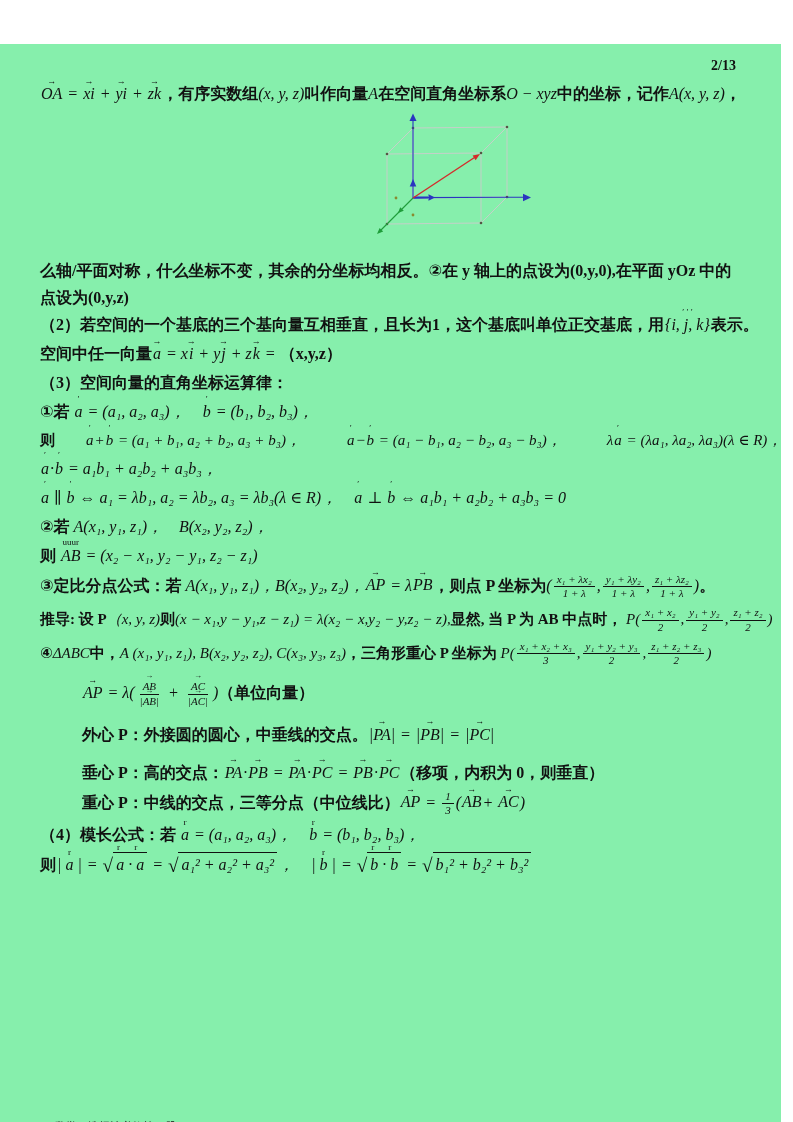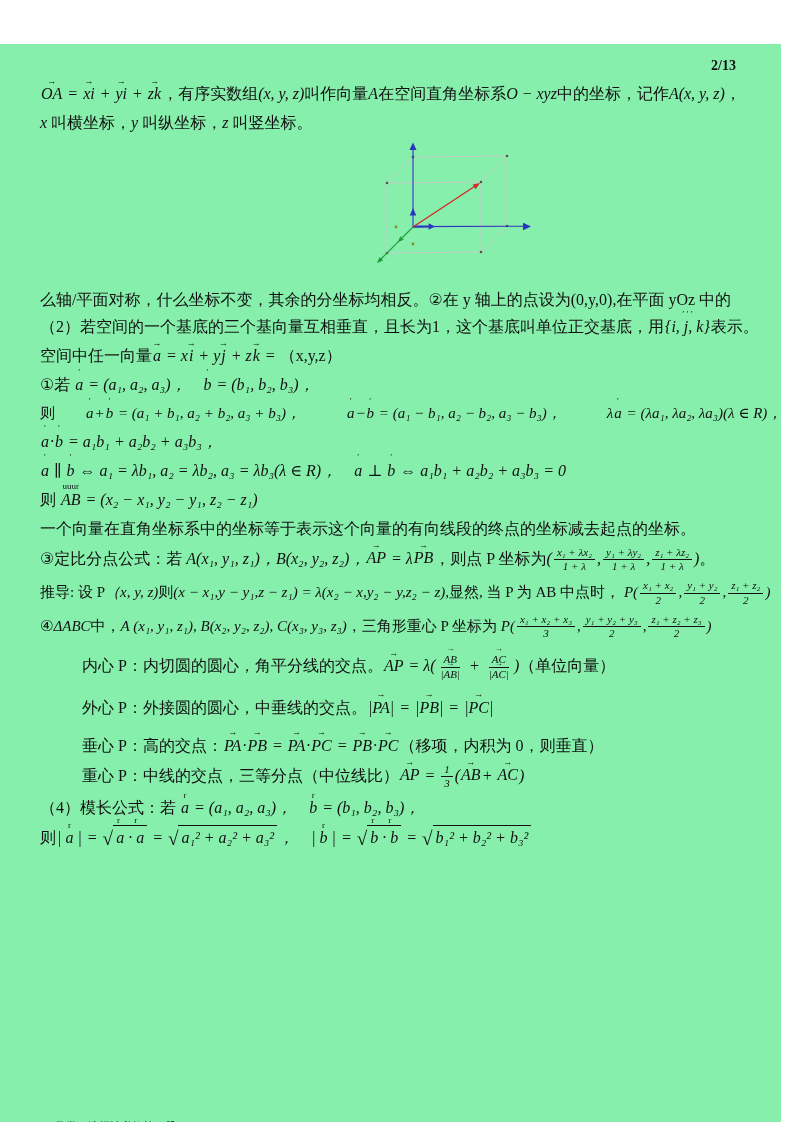--- a/index.html
+++ b/index.html
@@ -5,21 +5,21 @@
   :root{
     --axis:#2a35c0; --yaxis:#1f9d3a; --vec:#d42a2a; --cube:#cccccc; --dot:#555544; --odot:#8a8a30;
   }
   *{box-sizing:border-box;}
   html,body{margin:0;padding:0;background:#ffffff;}
   body{font-family:"Liberation Serif","DejaVu Serif","DejaVu Sans",serif;color:#111;}
   .page{position:relative;width:781px;height:1122px;background:#86efac;overflow:hidden;margin-top:44px;}
   .pageno{position:absolute;top:14px;right:45px;font-size:14px;font-weight:bold;}
   .doc{position:absolute;left:40px;right:30px;top:38px;}
   .line{white-space:nowrap;font-size:16px;line-height:1.5;margin-bottom:5px;}
-  .line .t{font-style:normal;}
+  .line .t{font-style:normal;font-weight:bold;}
   .line .m{font-style:italic;font-family:"Liberation Serif","DejaVu Serif",serif;}
   .small{font-size:15px;}
   .note{margin-bottom:3px;}
   .ind{margin-left:42px;}
   .gapT{margin-top:12px;}
   .gapB{margin-bottom:14px;}
   
   .ovr{position:relative;display:inline-block;font-style:italic;margin:0 1px;}
   .ovr .o{position:absolute;top:-0.58em;left:50%;transform:translateX(-50%);
           font-size:9px;font-style:normal;line-height:1;white-space:nowrap;color:#111;}
@@ -43,21 +43,20 @@
 </style>
 </head>
 <body>
 
 <div class="page">
   <div class="pageno">2/13</div>
 
   <div class="doc">
     <div id="docTop">
         <div class="line"><span class="ovr"><span class="o">→</span><span class="b">OA</span></span><span class="m"> = </span><span class="ovr"><span class="o">→</span><span class="b">xi</span></span><span class="m"> + </span><span class="ovr"><span class="o">→</span><span class="b">yi</span></span><span class="m"> + </span><span class="ovr"><span class="o">→</span><span class="b">zk</span></span><span class="t">，有序实数组</span><span class="m">(x, y, z)</span><span class="t">叫作向量</span><span class="m">A</span><span class="t">在空间直角坐标系</span><span class="m">O − xyz</span><span class="t">中的坐标，记作</span><span class="m">A(x, y, z)</span><span class="t">，</span></div>
-        <div class="line"><span class="m">x</span><span class="t"> 叫横坐标，</span><span class="m">y</span><span class="t"> 叫纵坐标，</span><span class="m">z</span><span class="t"> 叫竖坐标。</span></div>
       </div>
 
     <div class="figwrap">
       <svg width="793" height="138" viewBox="0 108 793 138">
 
         <g stroke="var(--cube)" stroke-width="0.9" fill="none">
           <line x1="373" y1="195" x2="467" y2="194"></line>
           <line x1="373" y1="195" x2="347" y2="221"></line>
           <line x1="373" y1="195" x2="373" y2="125"></line>
           <line x1="467" y1="194" x2="441" y2="220"></line>
@@ -106,28 +105,30 @@
 
         <g>
           <line x1="373" y1="195" x2="436" y2="153.5" stroke="var(--vec)" stroke-width="1.4"></line>
           <polygon points="440,151 435.6,157.2 432.6,152.5" fill="var(--vec)"></polygon>
         </g>
       </svg>
     </div>
 
     <div id="docMain">
         <div class="line note"><span class="t">么轴/平面对称，什么坐标不变，其余的分坐标均相反。②在 y 轴上的点设为(0,y,0),在平面 yOz 中的</span></div>
+        <div class="line note"><span class="t">点设为(0,y,z)</span></div>
         <div class="line"><span class="t">（2）若空间的一个基底的三个基向量互相垂直，且长为1，这个基底叫单位正交基底，用</span><span class="ovr"><span class="o">′ ′ ′</span><span class="b">{i, j, k}</span></span><span class="t">表示。</span></div>
         <div class="line"><span class="t">空间中任一向量</span><span class="ovr"><span class="o">→</span><span class="b">a</span></span><span class="m"> = x</span><span class="ovr"><span class="o">→</span><span class="b">i</span></span><span class="m"> + y</span><span class="ovr"><span class="o">→</span><span class="b">j</span></span><span class="m"> + z</span><span class="ovr"><span class="o">→</span><span class="b">k</span></span><span class="m"> = </span><span class="t">（x,y,z）</span></div>
+        <div class="line"><span class="t">（3）空间向量的直角坐标运算律：</span></div>
         <div class="line"><span class="t">①若 </span><span class="ovr"><span class="o">′</span><span class="b">a</span></span><span class="m"> = (a₁, a₂, a₃)，　</span><span class="ovr"><span class="o">′</span><span class="b">b</span></span><span class="m"> = (b₁, b₂, b₃)，</span></div>
         <div class="line small"><span class="t">则　　</span><span class="ovr"><span class="o">′</span><span class="b">a</span></span><span class="m">+</span><span class="ovr"><span class="o">′</span><span class="b">b</span></span><span class="m"> = (a₁ + b₁, a₂ + b₂, a₃ + b₃)，　　　</span><span class="ovr"><span class="o">′</span><span class="b">a</span></span><span class="m">−</span><span class="ovr"><span class="o">′</span><span class="b">b</span></span><span class="m"> = (a₁ − b₁, a₂ − b₂, a₃ − b₃)，　　　</span><span class="m">λ</span><span class="ovr"><span class="o">′</span><span class="b">a</span></span><span class="m"> = (λa₁, λa₂, λa₃)(λ ∈ R)，</span></div>
         <div class="line"><span class="ovr"><span class="o">′</span><span class="b">a</span></span><span class="m">·</span><span class="ovr"><span class="o">′</span><span class="b">b</span></span><span class="m"> = a₁b₁ + a₂b₂ + a₃b₃，</span></div>
         <div class="line"><span class="ovr"><span class="o">′</span><span class="b">a</span></span><span class="m"> ∥ </span><span class="ovr"><span class="o">′</span><span class="b">b</span></span><span class="m"> ⇔ a₁ = λb₁, a₂ = λb₂, a₃ = λb₃(λ ∈ R)，　</span><span class="ovr"><span class="o">′</span><span class="b">a</span></span><span class="m"> ⊥ </span><span class="ovr"><span class="o">′</span><span class="b">b</span></span><span class="m"> ⇔ a₁b₁ + a₂b₂ + a₃b₃ = 0</span></div>
+        <div class="line"><span class="t">②若 </span><span class="m">A(x₁, y₁, z₁)，　B(x₂, y₂, z₂)，</span></div>
         <div class="line"><span class="t">则 </span><span class="ovr"><span class="o">uuur</span><span class="b">AB</span></span><span class="m"> = (x₂ − x₁, y₂ − y₁, z₂ − z₁)</span></div>
-        <div class="line"><span class="t">一个向量在直角坐标系中的坐标等于表示这个向量的有向线段的终点的坐标减去起点的坐标。</span></div>
         <div class="line"><span class="t">③定比分点公式：若 </span><span class="m">A(x₁, y₁, z₁)，B(x₂, y₂, z₂)，</span><span class="ovr"><span class="o">→</span><span class="b">AP</span></span><span class="m"> = λ</span><span class="ovr"><span class="o">→</span><span class="b">PB</span></span><span class="t">，则点 P 坐标为</span><span class="m">(</span><span class="fr">
             <span class="n">x₁ + λx₂</span>
             <span class="d">1 + λ</span>
           </span><span class="m">,</span><span class="fr">
             <span class="n">y₁ + λy₂</span>
             <span class="d">1 + λ</span>
           </span><span class="m">,</span><span class="fr">
             <span class="n">z₁ + λz₂</span>
             <span class="d">1 + λ</span>
           </span><span class="m">)</span><span class="t">。</span></div>
@@ -144,21 +145,21 @@
         <div class="line small"><span class="t">④</span><span class="m">ΔABC</span><span class="t">中，</span><span class="m">A (x₁, y₁, z₁), B(x₂, y₂, z₂), C(x₃, y₃, z₃)</span><span class="t">，三角形重心 P 坐标为 </span><span class="m">P(</span><span class="fr">
             <span class="n">x₁ + x₂ + x₃</span>
             <span class="d">3</span>
           </span><span class="m">,</span><span class="fr">
             <span class="n">y₁ + y₂ + y₃</span>
             <span class="d">2</span>
           </span><span class="m">,</span><span class="fr">
             <span class="n">z₁ + z₂ + z₃</span>
             <span class="d">2</span>
           </span><span class="m">)</span></div>
-        <div class="line ind gapT gapB"><span class="t">内心 P：内切圆的圆心，角平分线的交点。</span><span class="ovr"><span class="o">→</span><span class="b">AP</span></span><span class="m"> = λ(</span><span class="fr">
+        <div class="line ind gapT gapB"><span class="ovr"><span class="o">→</span><span class="b">AP</span></span><span class="m"> = λ(</span><span class="fr">
             <span class="n">AB<span class="fo">→</span></span>
             <span class="d">|AB|<span class="fo">→</span></span>
           </span><span class="m"> + </span><span class="fr">
             <span class="n">AC<span class="fo">→</span></span>
             <span class="d">|AC|<span class="fo">→</span></span>
           </span><span class="m">)</span><span class="t">（单位向量）</span></div>
         <div class="line ind gapB"><span class="t">外心 P：外接圆的圆心，中垂线的交点。</span><span class="ovr"><span class="o">→</span><span class="b">|PA|</span></span><span class="m"> = </span><span class="ovr"><span class="o">→</span><span class="b">|PB|</span></span><span class="m"> = </span><span class="ovr"><span class="o">→</span><span class="b">|PC|</span></span></div>
         <div class="line ind"><span class="t">垂心 P：高的交点：</span><span class="ovr"><span class="o">→</span><span class="b">PA</span></span><span class="m">·</span><span class="ovr"><span class="o">→</span><span class="b">PB</span></span><span class="m"> = </span><span class="ovr"><span class="o">→</span><span class="b">PA</span></span><span class="m">·</span><span class="ovr"><span class="o">→</span><span class="b">PC</span></span><span class="m"> = </span><span class="ovr"><span class="o">→</span><span class="b">PB</span></span><span class="m">·</span><span class="ovr"><span class="o">→</span><span class="b">PC</span></span><span class="t">（移项，内积为 0，则垂直）</span></div>
         <div class="line ind"><span class="t">重心 P：中线的交点，三等分点（中位线比）</span><span class="ovr"><span class="o">→</span><span class="b">AP</span></span><span class="m"> = </span><span class="fr">
             <span class="n">1</span>

